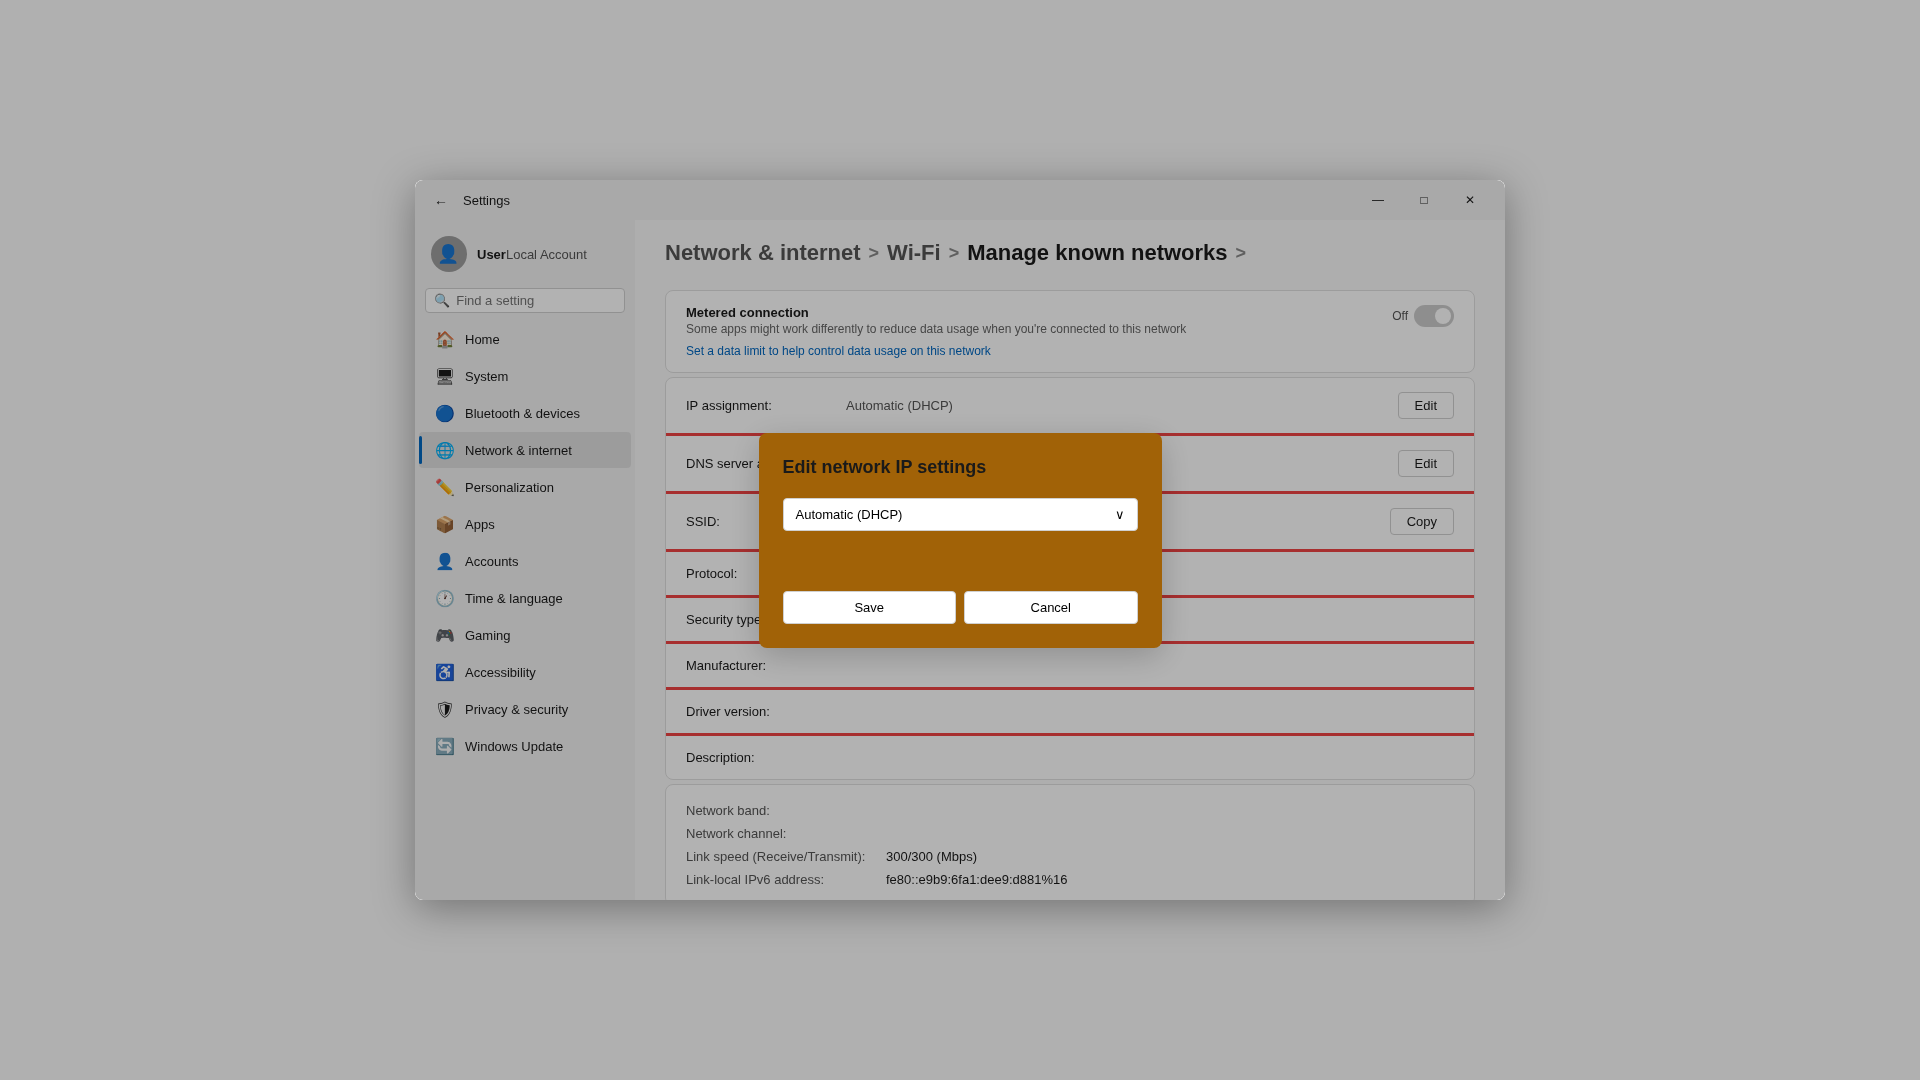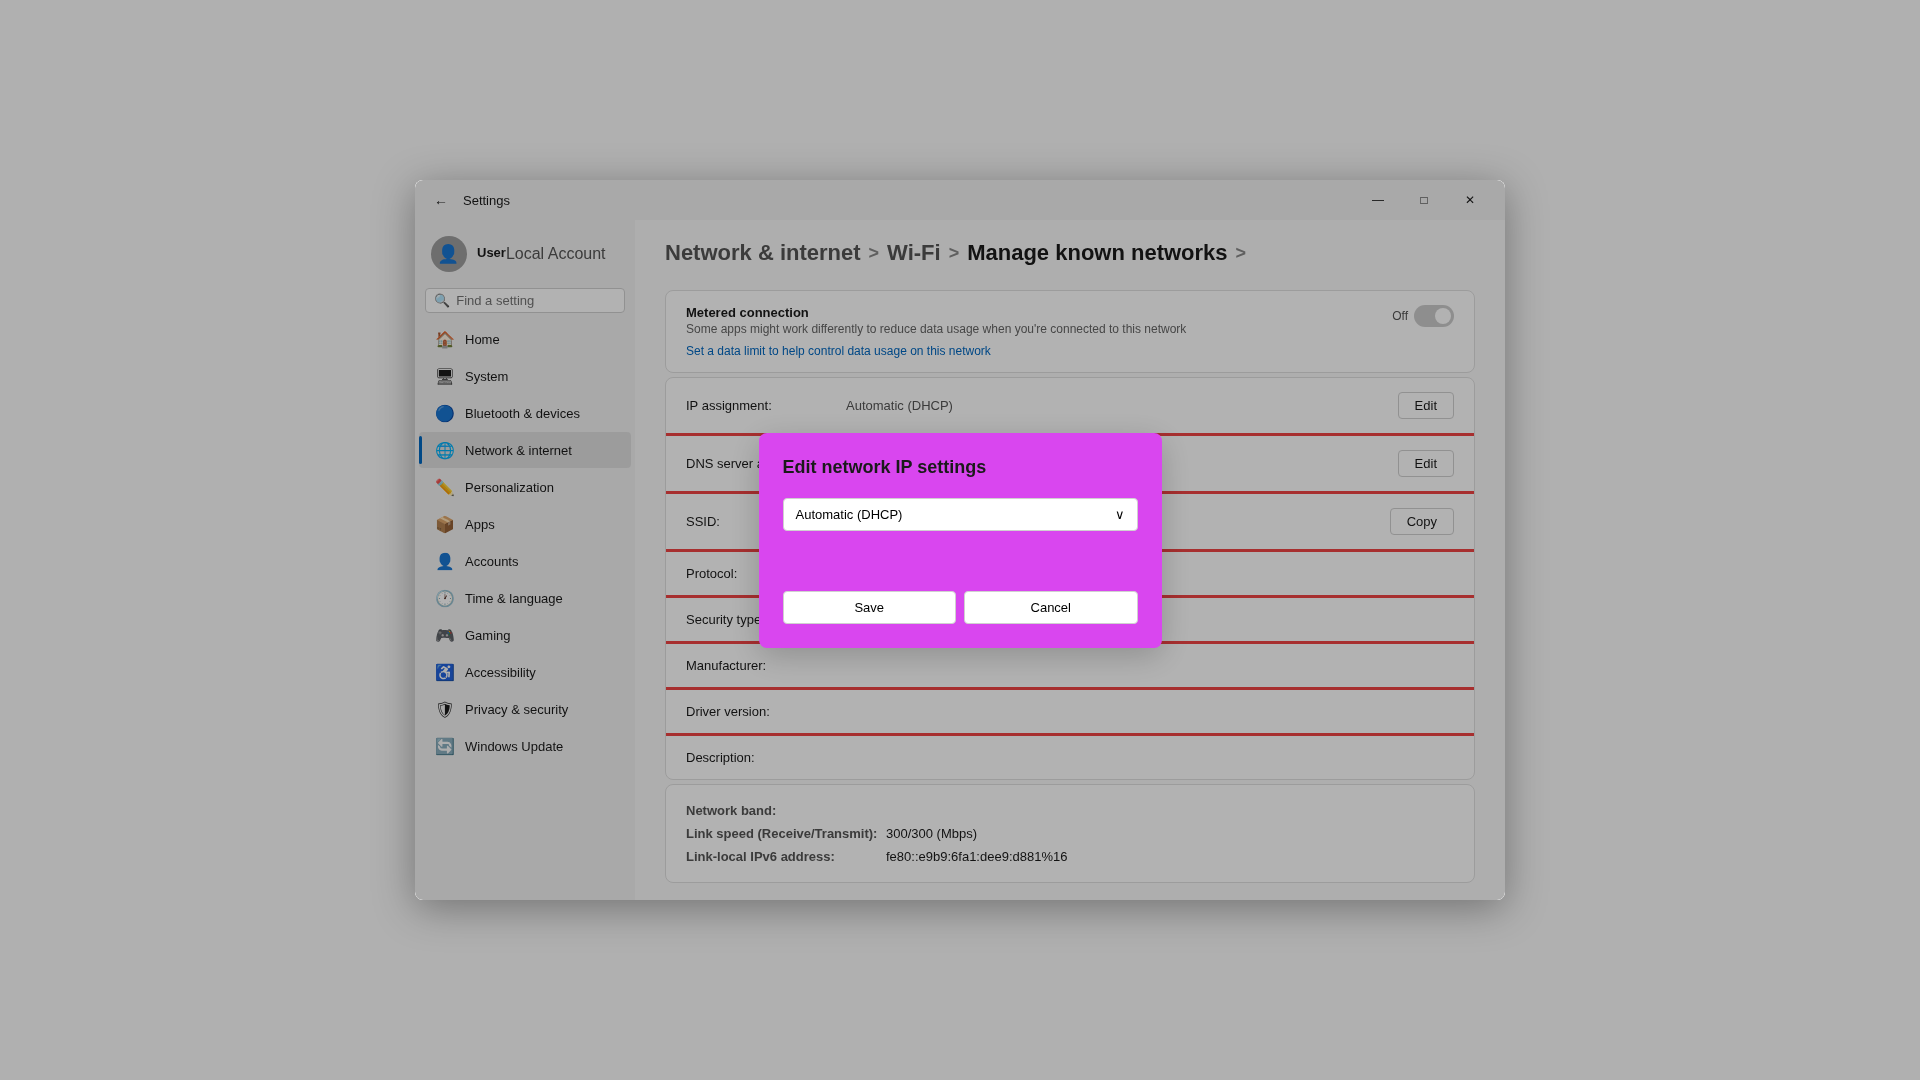--- a/index.html
+++ b/index.html
@@ -93,21 +93,21 @@
     .user-avatar {
       width: 36px; height: 36px;
       background: #9e9e9e;
       border-radius: 50%;
       display: flex; align-items: center; justify-content: center;
       font-size: 18px;
       color: white;
     }
     .user-info { display: flex; flex-direction: row; }
     .user-name { font-size: 13px; font-weight: 600; color: #1a1a1a; }
-    .user-type { font-size: 16px; color: #555; }
+    .user-type { font-size: 13px; color: #555; }
 
     .search-box {
       margin: 0 10px 8px 10px;
       display: flex;
       align-items: center;
       background: white;
       border: 1px solid #d0d0d0;
       border-radius: 4px;
       padding: 4px 8px;
       gap: 6px;
@@ -267,41 +267,40 @@
     }
     .info-row {
       display: flex;
       padding: 4px 0;
       font-size: 13px;
     }
     .info-label {
       min-width: 200px;
       color: #555;
       flex-shrink: 0;
-      font-weight: bold;
     }
     .info-value {
       color: #1a1a1a;
     }
 
     
     .overlay {
       position: absolute;
       top: 0; left: 0; right: 0; bottom: 0;
       background: rgba(0,0,0,0.3);
       display: flex;
       align-items: center;
       justify-content: center;
       z-index: 100;
       border-radius: 8px;
     }
 
     
     .dialog {
-      background: #d946ef;
+      background: #a16207;
       border-radius: 8px;
       padding: 24px;
       width: 403px;
       box-shadow: 0 8px 32px rgba(0,0,0,0.2);
     }
     .dialog-title {
       font-size: 18px;
       font-weight: 600;
       color: #1a1a1a;
       margin-bottom: 20px;
@@ -497,20 +496,24 @@
           <span class="row-value"></span>
         </div>
       </div>
 
       <div class="network-info-section">
         <div class="info-row">
           <span class="info-label">Network band:</span>
           <span class="info-value"></span>
         </div>
         <div class="info-row">
+          <span class="info-label">Network channel:</span>
+          <span class="info-value"></span>
+        </div>
+        <div class="info-row">
           <span class="info-label">Link speed (Receive/Transmit):</span>
           <span class="info-value">300/300 (Mbps)</span>
         </div>
         <div class="info-row">
           <span class="info-label">Link-local IPv6 address:</span>
           <span class="info-value">fe80::e9b9:6fa1:dee9:d881%16</span>
         </div>
 
       </div>
 

